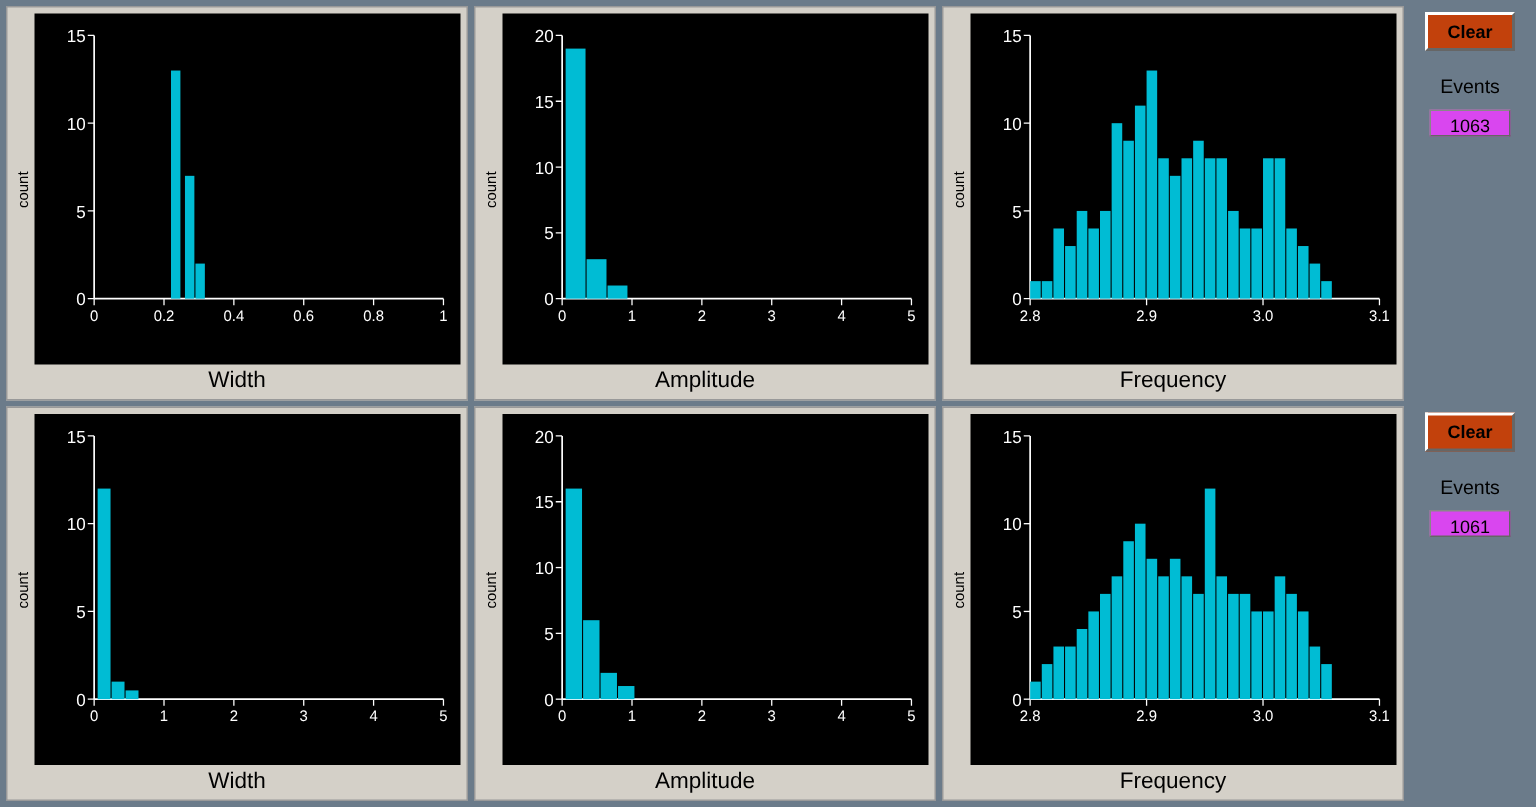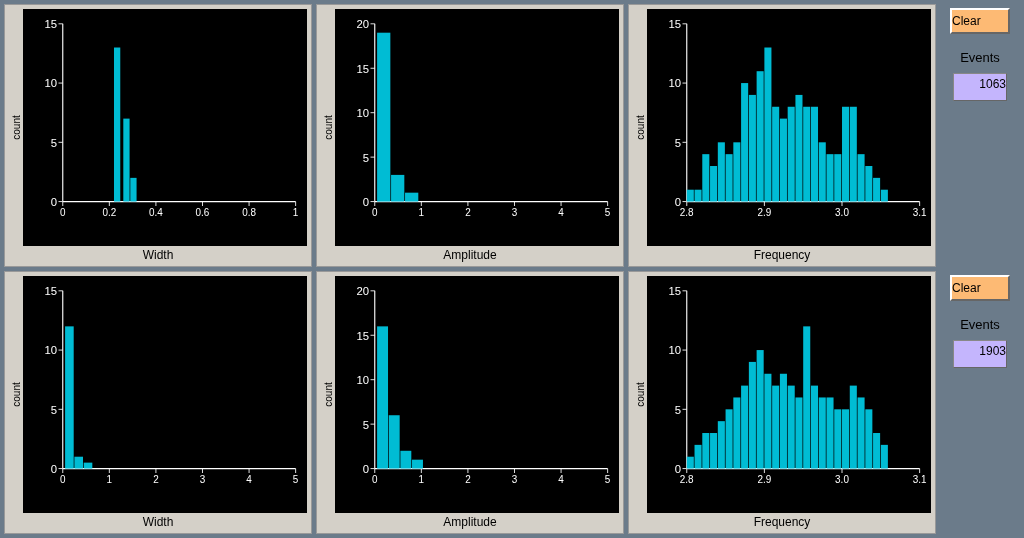--- a/index.html
+++ b/index.html
@@ -42,21 +42,21 @@
       position: relative;
     }
     .chart-inner {
       flex: 1;
       background: black;
       position: relative;
       overflow: hidden;
     }
     .chart-xlabel {
       text-align: center;
-      font-size: 12px;
+      font-size: 15px;
       color: #000;
       margin-top: 2px;
     }
     .chart-with-ylabel {
       display: flex;
       flex-direction: row;
       flex: 1;
       position: relative;
     }
     .ylabel-container {
@@ -78,41 +78,43 @@
       flex-direction: column;
       align-items: center;
       gap: 8px;
       width: 80px;
       padding: 4px;
       justify-content: flex-start;
     }
     .clear-button {
       width: 60px;
       height: 26px;
-      background: #fdba74;
+      background: #c2410c;
       border: 2px solid #fff;
       border-right-color: #666;
       border-bottom-color: #666;
       font-size: 12px;
       cursor: pointer;
+      text-align: center;
       line-height: 22px;
+      font-weight: bold;
     }
     .events-label {
       font-size: 13px;
       color: #000;
       text-align: center;
       margin-top: 8px;
     }
     .events-value {
       width: 54px;
-      height: 28px;
-      background: #c4b5fd;
+      height: 18px;
+      background: #d946ef;
       border: 1px solid #666;
       font-size: 12px;
-      text-align: right;
+      text-align: center;
       line-height: 20px;
       border-top-color: #888;
       border-left-color: #888;
     }
     svg.histogram {
       width: 100%;
       height: 100%;
       position: absolute;
       top: 0; left: 0;
     }
@@ -394,16 +396,16 @@
                 <rect x="164.66666666666654" y="114" width="4.966666666666662" height="16" fill="#00bcd4"></rect>
               </svg>
             </div>
           </div>
           <div class="chart-xlabel">Frequency</div>
         </div>
       </div>
       <div class="side-panel">
         <div class="clear-button">Clear</div>
         <div class="events-label">Events</div>
-        <div class="events-value">1903</div>
+        <div class="events-value">1061</div>
       </div>
     </div>
   </div>
 
 </body></html>

